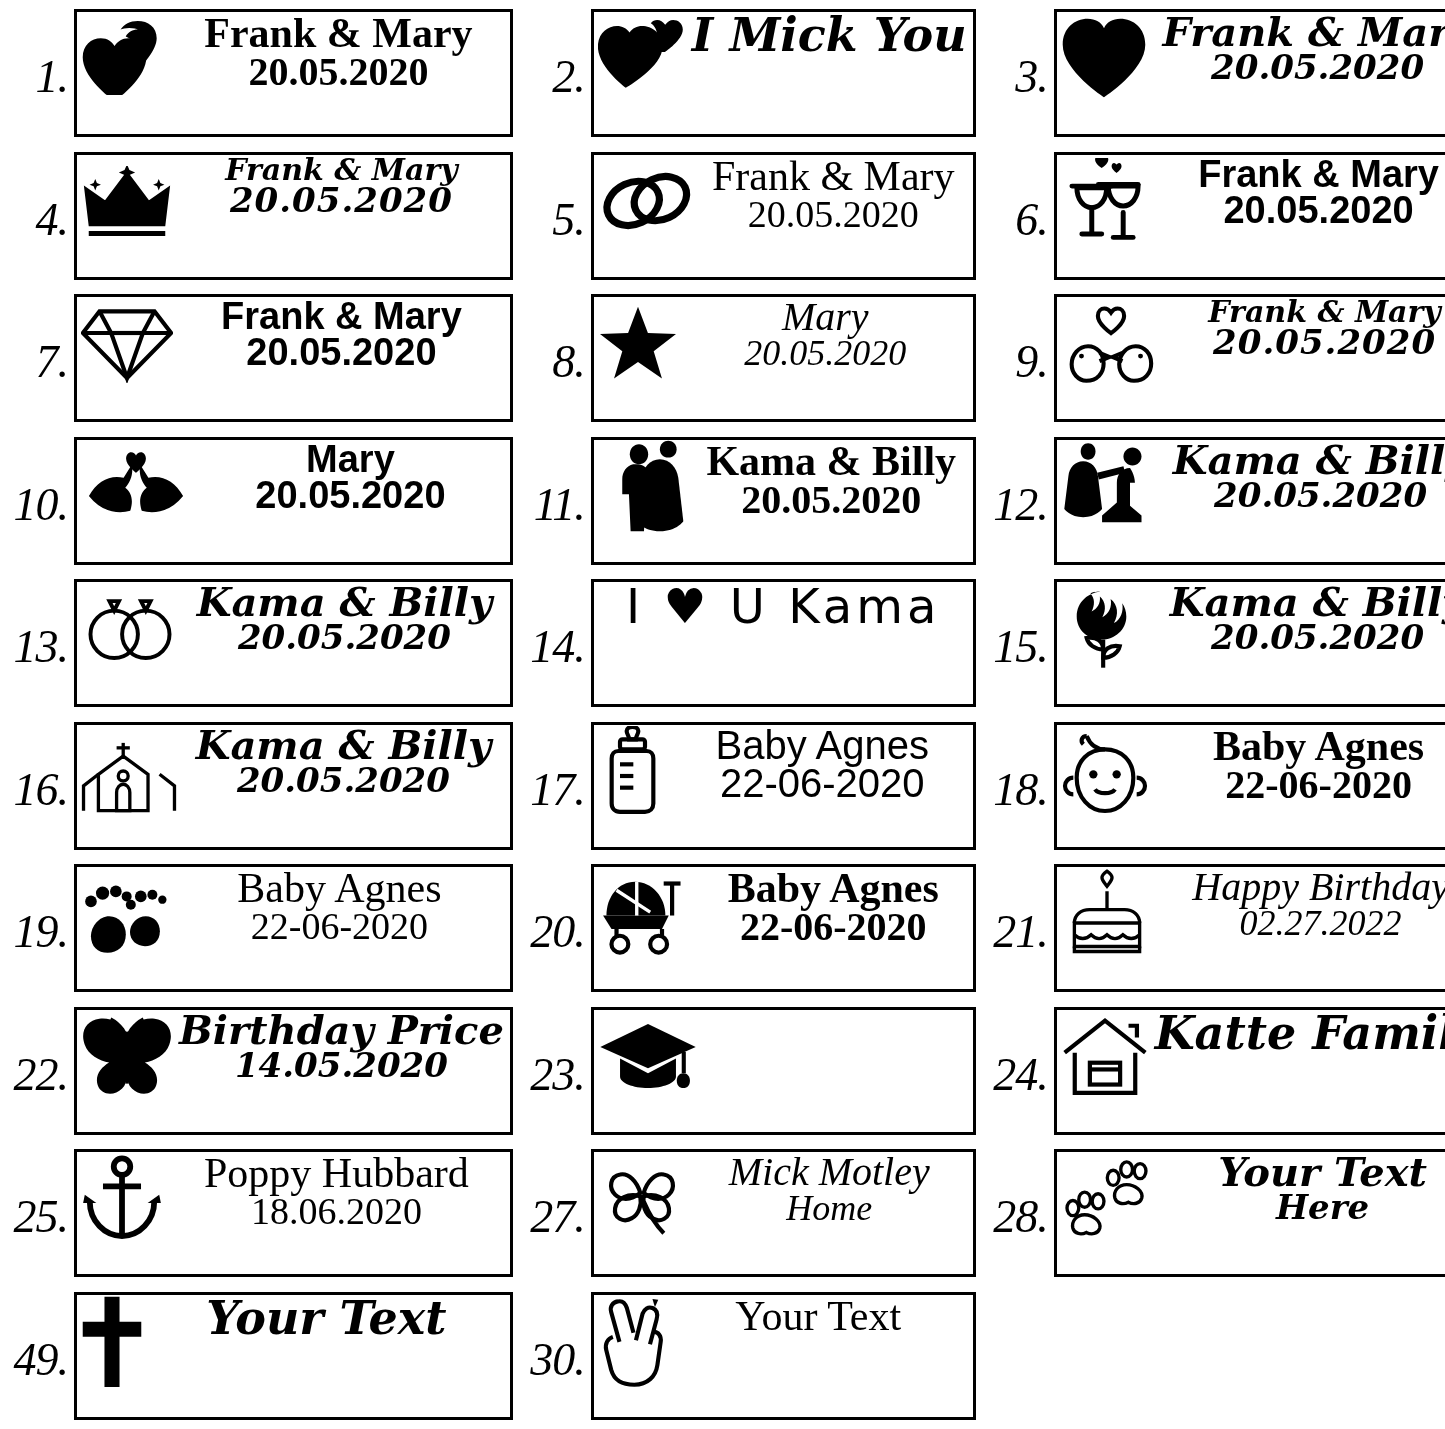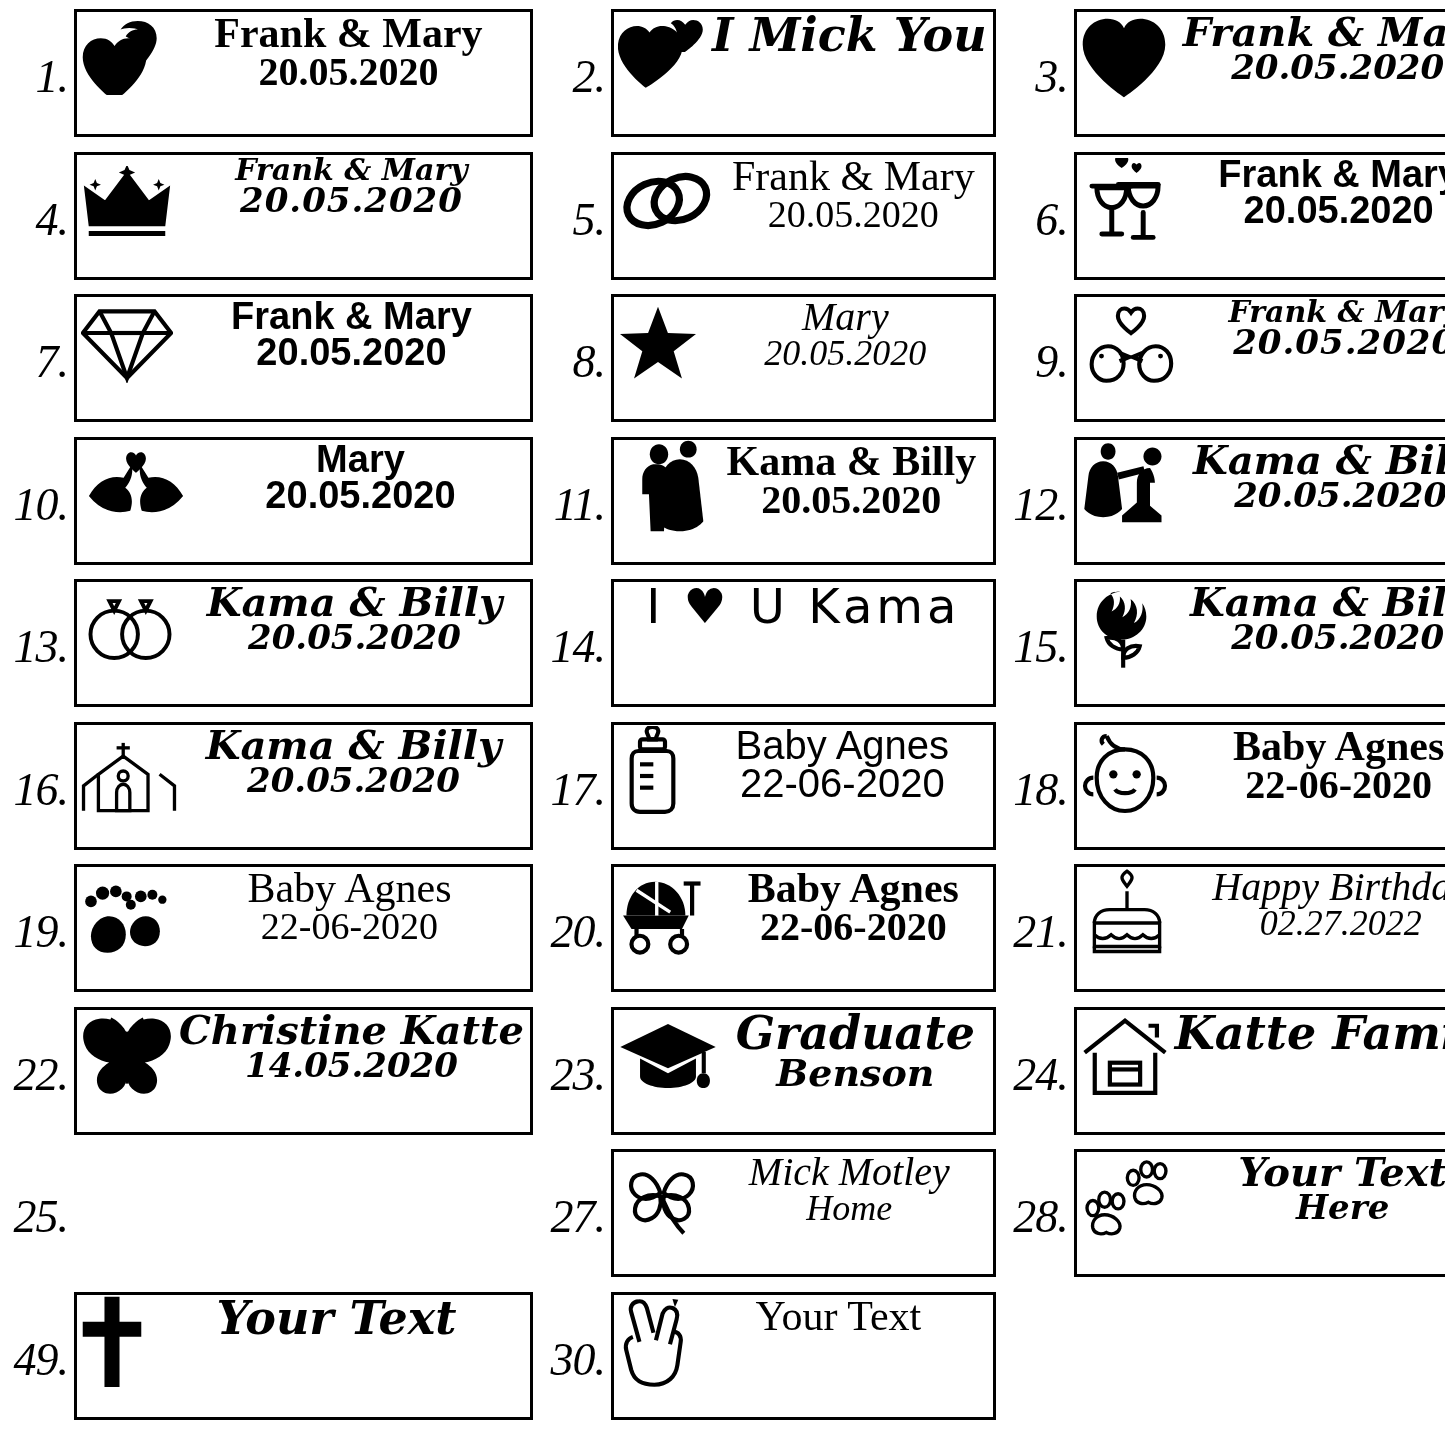--- a/index.html
+++ b/index.html
@@ -499,40 +499,36 @@
       <div class="plate">
         <div class="icon">
           <svg width="92" height="78" viewBox="0 0 112 96">
             <path d="M56 20c-6-12-20-20-34-18C6 4-2 18 4 34c4 12 18 20 30 22-10 6-18 16-14 28 4 12 20 14 30 4 4-4 6-10 6-18z"></path>
             <path d="M56 20c6-12 20-20 34-18 16 2 24 16 18 32-4 12-18 20-30 22 10 6 18 16 14 28-4 12-20 14-30 4-4-4-6-10-6-18z"></path>
             <path d="M54 18h4v64h-4z"></path>
             <path d="M52 16c-6-8-12-12-16-14M60 16c6-8 12-12 16-14" stroke="#000" stroke-width="3" fill="none"></path>
           </svg>
         </div>
         <div class="txt s-script tight">
-          <div class="l1">Christine Katte</div>
+          <div class="l1">Birthday Price</div>
           <div class="l2">14.05.2020</div>
         </div>
       </div>
     </div>
     <div class="cell">
       <div class="num">23.</div>
       <div class="plate">
         <div class="icon">
           <svg width="100" height="74" viewBox="0 0 120 90">
             <path d="M60 6 2 34l58 26 58-26z"></path>
             <path d="M26 48v22c0 8 16 14 34 14s34-6 34-14V48L60 66z"></path>
             <path d="M106 40v26h-5V40z"></path>
             <path d="M103 66c-5 0-8 4-8 9s3 9 8 9 8-4 8-9-3-9-8-9z" transform="scale(1)"></path>
           </svg>
         </div>
-        <div class="txt s-script-lg tight">
-          <div class="l1">Graduate</div>
-          <div class="l2">Benson</div>
-        </div>
       </div>
     </div>
     <div class="cell">
       <div class="num">24.</div>
       <div class="plate">
         <div class="icon">
           <svg width="88" height="84" viewBox="0 0 104 100">
             <g fill="none" stroke="#000" stroke-width="5">
               <path d="M4 46 52 8l48 38"></path>
               <path d="M16 46v48h72V46"></path>
@@ -542,20 +538,38 @@
             </g>
           </svg>
         </div>
         <div class="txt s-script-lg">
           <div class="l1">Katte Family</div>
         </div>
       </div>
     </div>
     <div class="cell">
       <div class="num">25.</div>
+      <div class="plate">
+        <div class="icon">
+          <svg width="82" height="86" viewBox="0 0 98 104">
+            <g fill="none" stroke="#000" stroke-width="7">
+              <circle cx="49" cy="14" r="10"></circle>
+              <path d="M49 24v72"></path>
+              <path d="M26 38h46"></path>
+              <path d="M10 56c0 24 18 42 39 42s39-18 39-42"></path>
+            </g>
+            <path d="M4 48l14 10H2z"></path>
+            <path d="M94 48l-14 10h16z"></path>
+          </svg>
+        </div>
+        <div class="txt s-serif tight">
+          <div class="l1">Poppy Hubbard</div>
+          <div class="l2">18.06.2020</div>
+        </div>
+      </div>
     </div>
     <div class="cell">
       <div class="num">27.</div>
       <div class="plate">
         <div class="icon">
           <svg width="88" height="84" viewBox="0 0 104 100">
             <g fill="none" stroke="#000" stroke-width="5">
               <path d="M50 44c-4-14-14-24-24-22-12 2-14 16-6 24 6 6 18 8 30-2z"></path>
               <path d="M54 44c4-14 14-24 24-22 12 2 14 16 6 24-6 6-18 8-30-2z"></path>
               <path d="M50 48c-14-4-28 2-30 14-2 12 10 18 20 12 8-4 12-16 10-26z"></path>

